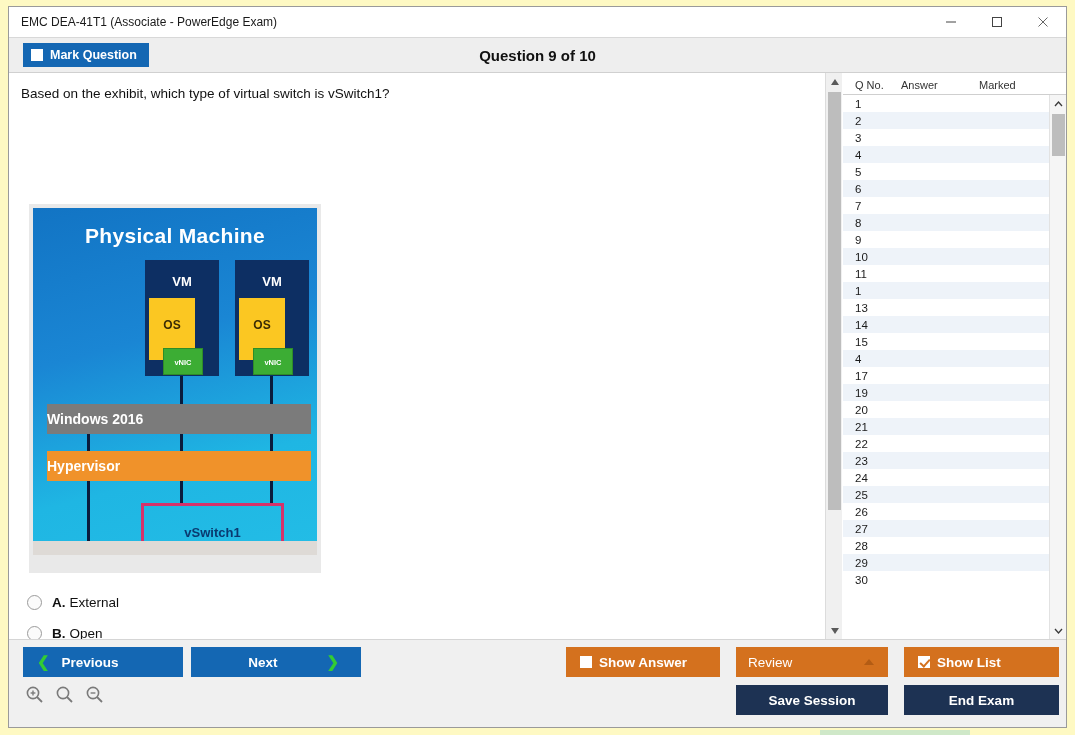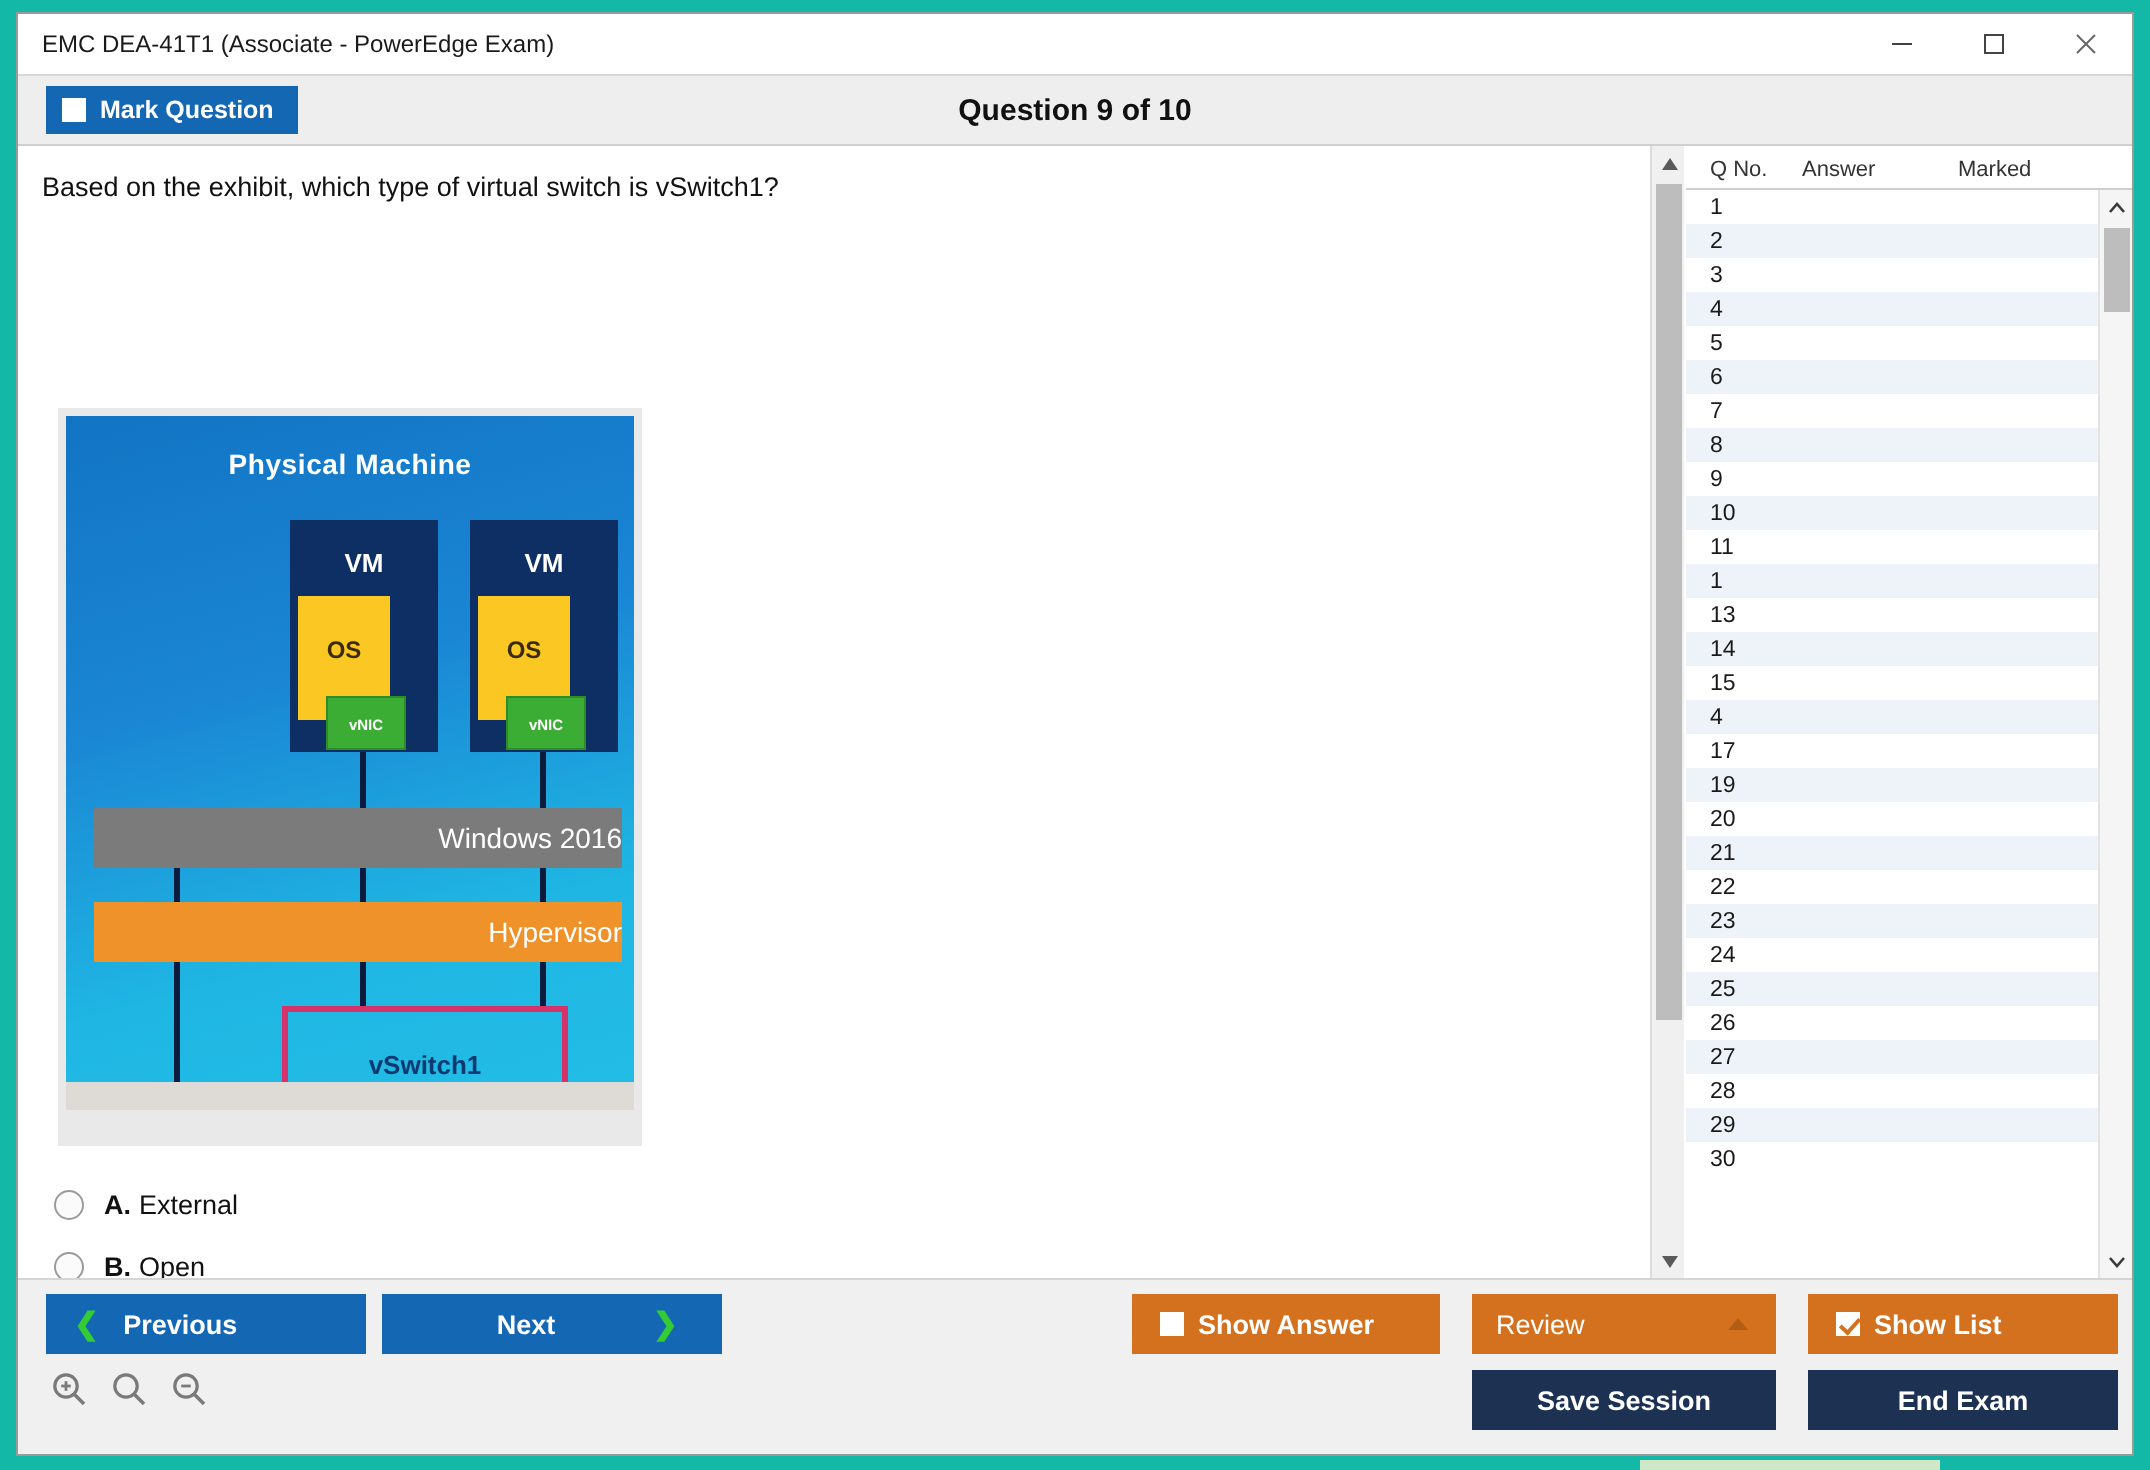--- a/index.html
+++ b/index.html
@@ -5,21 +5,21 @@
   * { box-sizing: border-box; margin: 0; padding: 0; }
   html, body {
     width: 1075px; height: 735px;
     background: #ffffff;
     font-family: "Liberation Sans", sans-serif;
     overflow: hidden;
   }
   .desktop {
     position: relative;
     width: 1075px; height: 735px;
-    background: #14b8a6;
+    background: #fef9c3;
     padding-left: 29px;
   }
   
   .window {
     position: absolute;
     left: 8px; top: 6px;
     width: 1059px; height: 722px;
     background: #ffffff;
     border: 1px solid #9a9a9a;
     display: flex; flex-direction: column;
@@ -119,21 +119,21 @@
   }
   .exhibit-inner {
     position: relative;
     width: 100%; height: 100%;
     background: linear-gradient(165deg,#1274c4 0%, #1a86d4 38%, #1fb6e3 72%, #23bde6 100%);
     overflow: hidden;
   }
   .ex-title {
     position: absolute; top: 16px; left: 0; right: 0;
     text-align: center;
-    color: #ffffff; font-weight: bold; font-size: 14px;
+    color: #ffffff; font-weight: bold; font-size: 21px;
     letter-spacing: .3px;
   }
   .vm-box {
     position: absolute;
     width: 74px; height: 116px;
     background: #0d2f63;
     top: 52px;
   }
   .vm-box.left { left: 112px; }
   .vm-box.right { left: 202px; }
@@ -165,22 +165,22 @@
     color: #ffffff; font-weight: bold; font-size: 7.5px;
     margin-top: 9px;
   }
   .win-band {
     position: absolute;
     left: 14px; top: 196px;
     width: 264px; height: 30px;
     background: #7b7b7b;
   }
   .win-band span, .hyp-band span {
-    display: block; text-align: right;
-    color: #ffffff; font-weight: normal; font-size: 14px;
+    display: block; text-align: left;
+    color: #ffffff; font-weight: bold; font-size: 14px;
     line-height: 30px;
     border-radius: 12px;
   }
   .hyp-band {
     position: absolute;
     left: 14px; top: 243px;
     width: 264px; height: 30px;
     background: #f0922a;
   }
   .vswitch {

